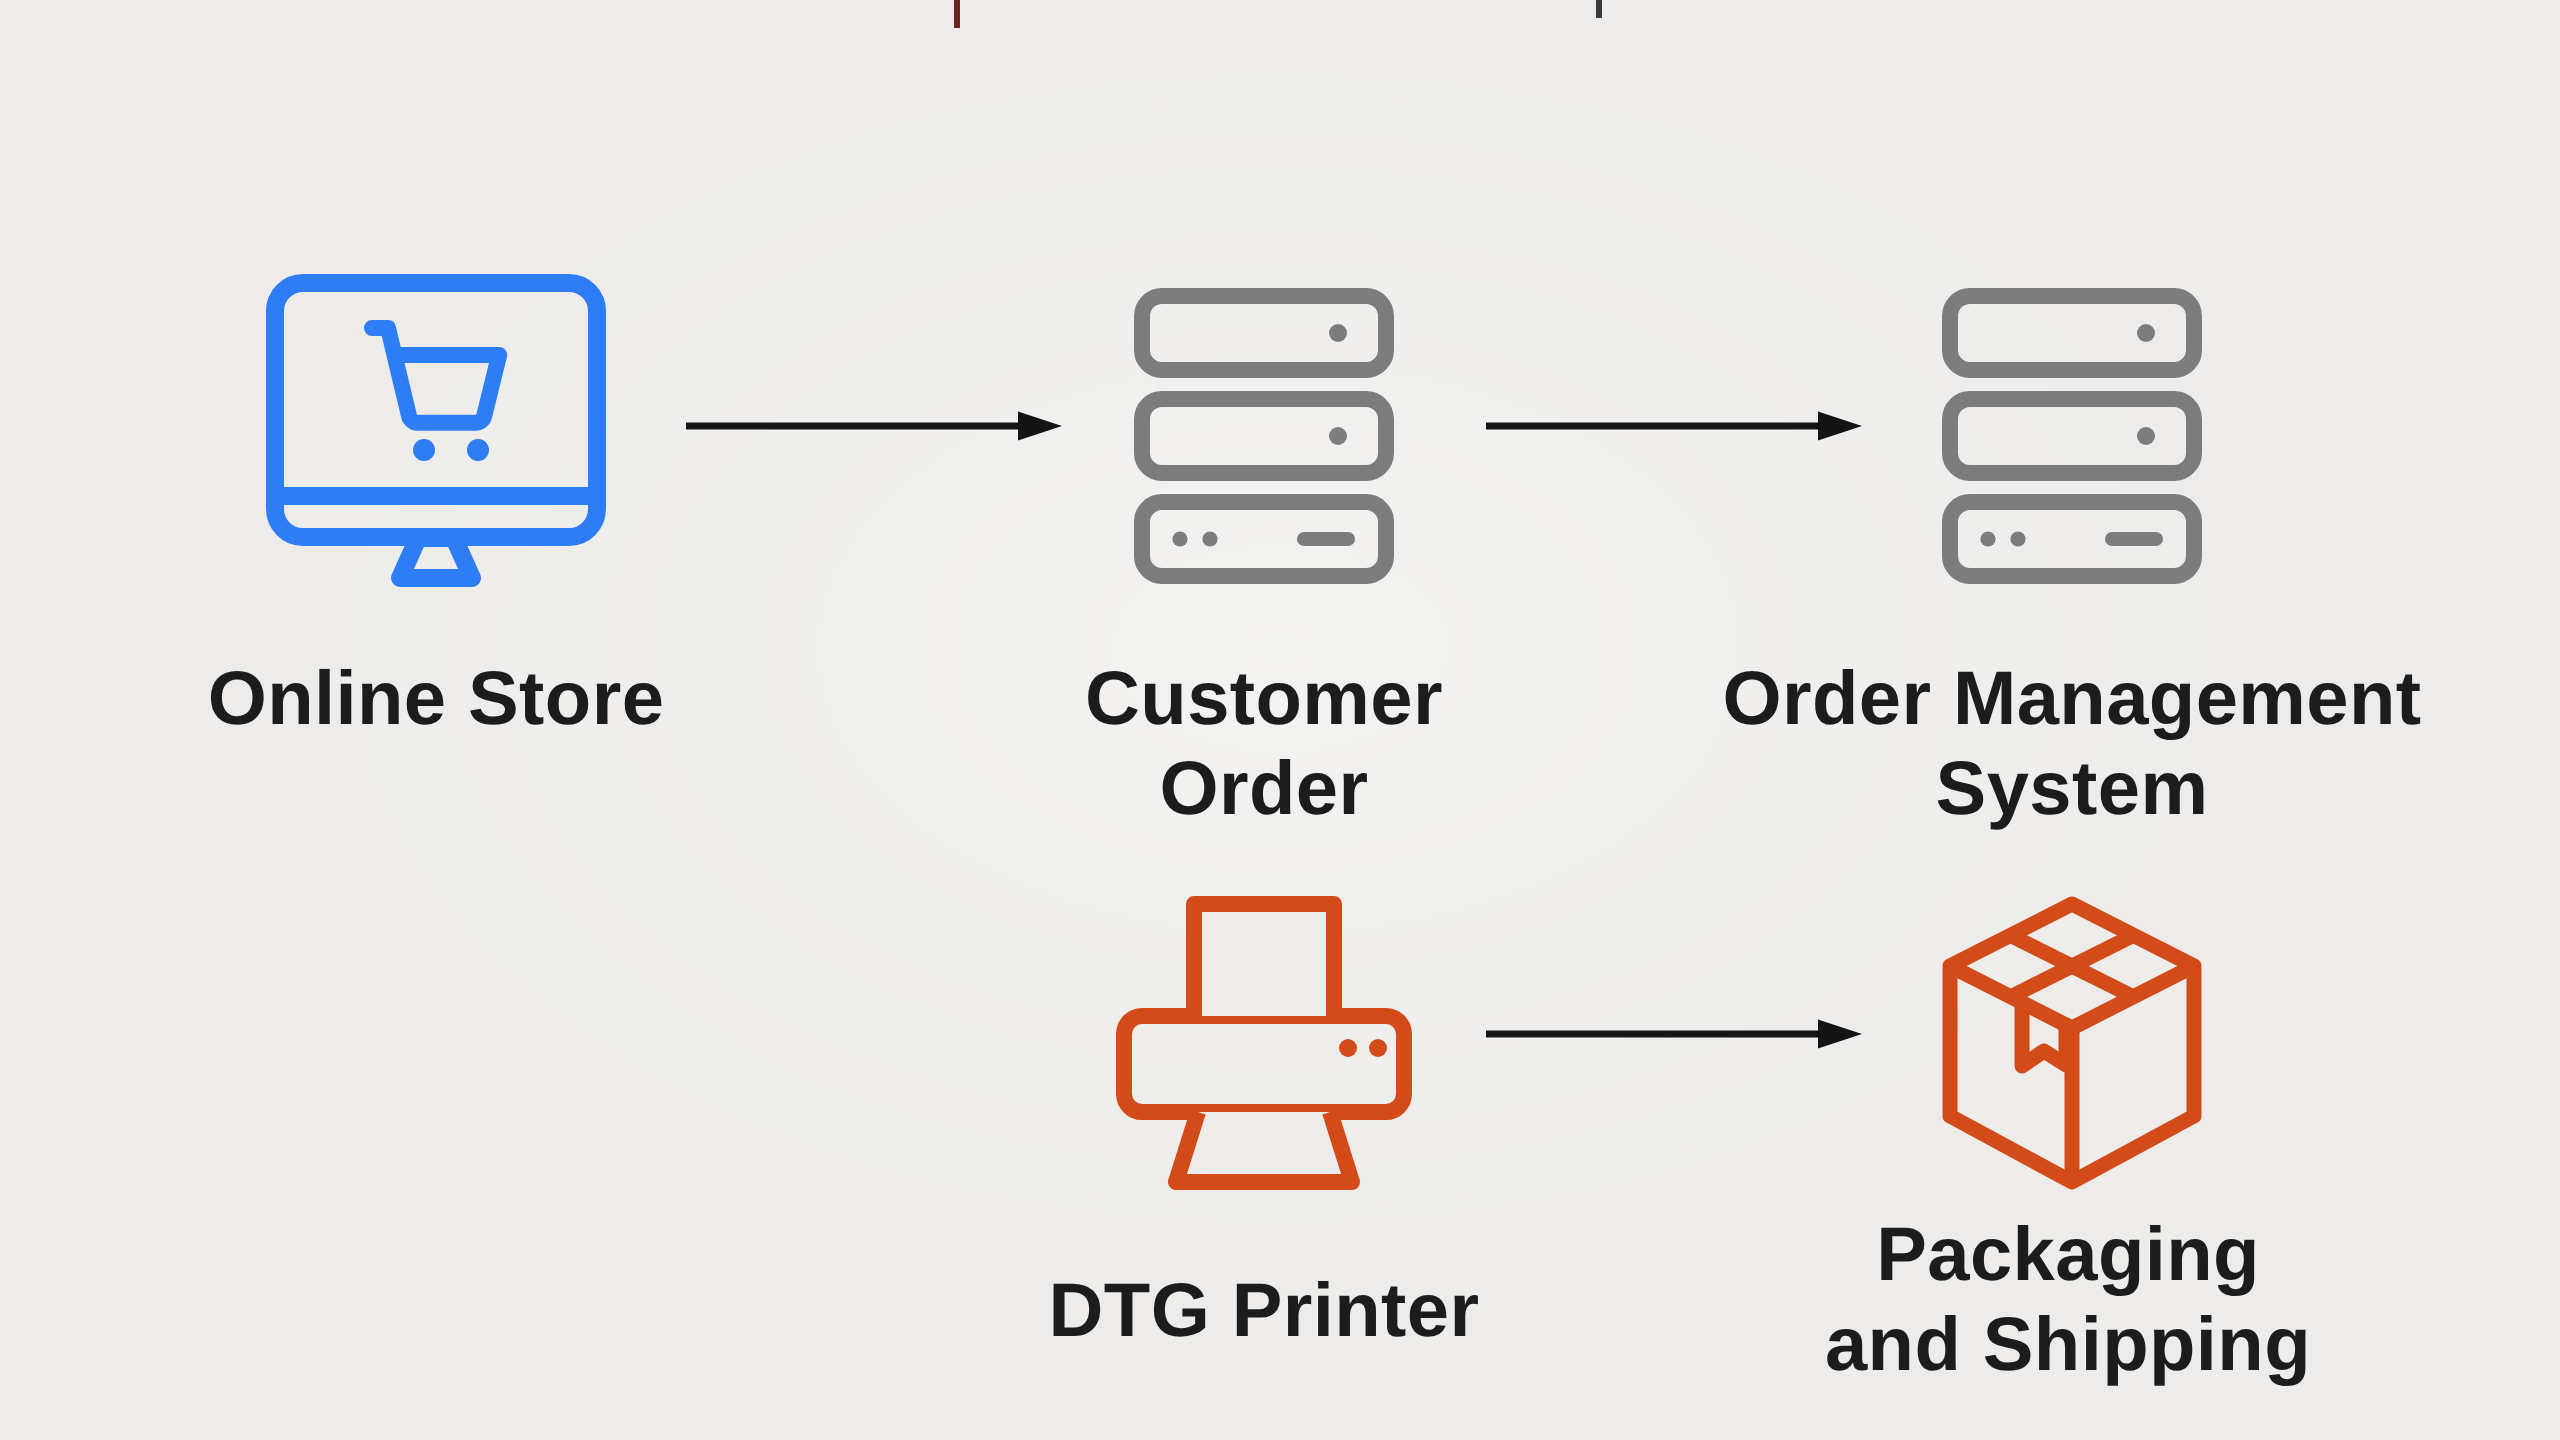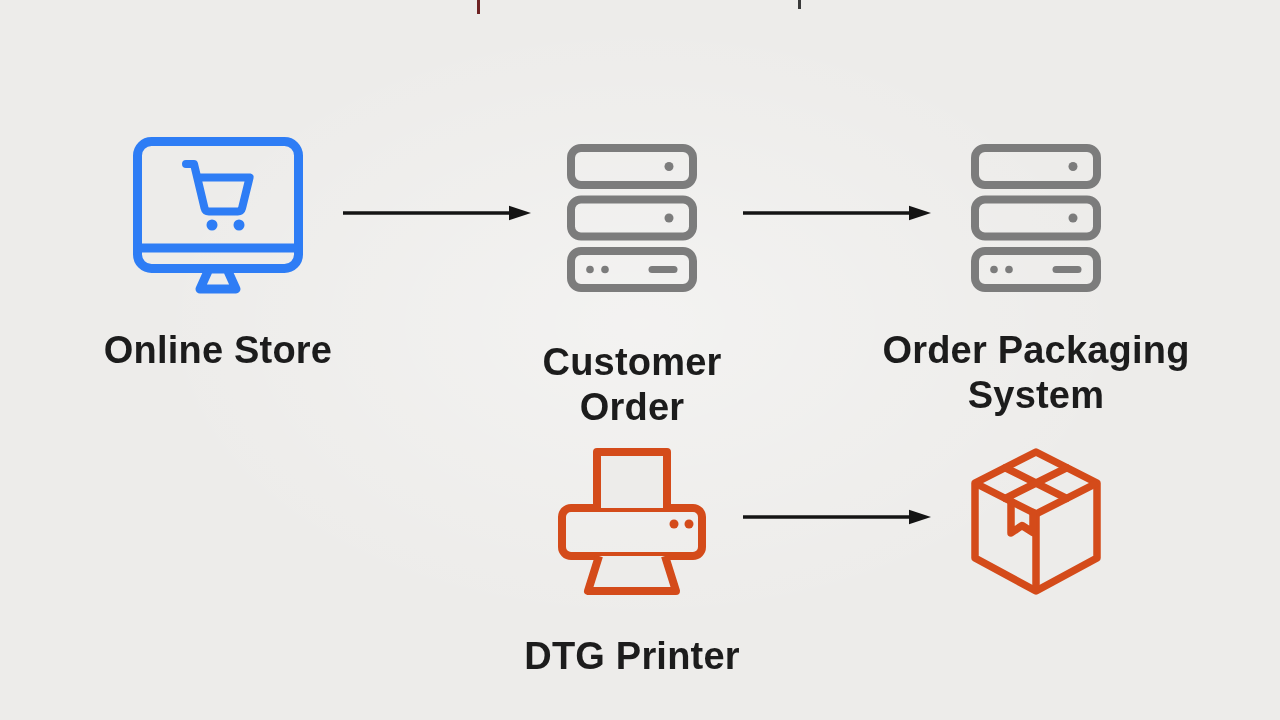--- a/index.html
+++ b/index.html
@@ -35,21 +35,21 @@
   .icon { position: absolute; }
   .icon svg { display: block; }
 
   .icon-store   { left: 133px; top: 137px; color: var(--store-blue, #2e7df5); }
   .icon-server-1{ left: 567px; top: 144px; color: var(--server-gray, #7c7c7c); }
   .icon-server-2{ left: 971px; top: 144px; color: var(--server-gray, #7c7c7c); }
   .icon-printer { left: 557px; top: 444px; color: var(--accent-orange, #d44b1a); }
   .icon-box     { left: 967px; top: 448px; color: var(--accent-orange, #d44b1a); }
 
   .lbl-1 { left: 58px;  top: 328px; width: 320px; }
-  .lbl-2 { left: 482px; top: 328px; width: 300px; margin-top: 12px; }
+  .lbl-2 { left: 482px; top: 328px; width: 300px; }
   .lbl-3 { left: 846px; top: 328px; width: 380px; }
   .lbl-4 { left: 477px; top: 622px; width: 310px; margin-top: 12px; }
   .lbl-5 { left: 874px; top: 606px; width: 320px; }
 
   .arrow { position: absolute; color: var(--arrow, #141414); }
   .arr-1 { left: 342px; top: 201px; }
   .arr-2 { left: 742px; top: 201px; }
   .arr-3 { left: 742px; top: 505px; }
 
   .artifact { position: absolute; top: 0; }
@@ -110,21 +110,21 @@
       <rect x="4" y="4" width="122" height="37" rx="10" stroke="currentColor" stroke-width="8"></rect>
       <rect x="4" y="55.5" width="122" height="37" rx="10" stroke="currentColor" stroke-width="8"></rect>
       <rect x="4" y="107" width="122" height="37" rx="10" stroke="currentColor" stroke-width="8"></rect>
       <circle cx="102" cy="22.5" r="4.5" fill="currentColor"></circle>
       <circle cx="102" cy="74" r="4.5" fill="currentColor"></circle>
       <circle cx="23" cy="125.5" r="3.8" fill="currentColor"></circle>
       <circle cx="38" cy="125.5" r="3.8" fill="currentColor"></circle>
       <line x1="85" y1="125.5" x2="107" y2="125.5" stroke="currentColor" stroke-width="7" stroke-linecap="round"></line>
     </svg>
   </div>
-  <div class="label lbl-3">Order Packaging
+  <div class="label lbl-3">Order Management
 System</div>
 
   <div class="icon icon-printer">
     <svg width="150" height="152" viewBox="0 0 150 152" fill="none" xmlns="http://www.w3.org/2000/svg">
       <rect x="5" y="64" width="140" height="48" rx="9" stroke="currentColor" stroke-width="8"></rect>
       <path d="M40 64 V8 H110 V64" fill="#edecea" stroke="currentColor" stroke-width="8" stroke-linejoin="round"></path>
       <path d="M42 112 L31 147 H119 L108 112" fill="#edecea" stroke="currentColor" stroke-width="8" stroke-linejoin="round"></path>
       <circle cx="117" cy="80" r="4.5" fill="currentColor"></circle>
       <circle cx="132" cy="80" r="4.5" fill="currentColor"></circle>
     </svg>
@@ -141,14 +141,16 @@
   <div class="icon icon-box">
     <svg width="138" height="148" viewBox="0 0 138 148" fill="none" xmlns="http://www.w3.org/2000/svg">
       <path d="M69 4 L130 35 V110 L69 143 L8 110 V35 Z" stroke="currentColor" stroke-width="7.5" stroke-linejoin="round"></path>
       <path d="M8 35 L69 66 L130 35" stroke="currentColor" stroke-width="7.5" stroke-linejoin="round"></path>
       <path d="M69 66 V143" stroke="currentColor" stroke-width="7.5"></path>
       <path d="M38.5 19.8 L99.5 50.3" stroke="currentColor" stroke-width="7.5" stroke-linecap="round"></path>
       <path d="M99.5 19.8 L38.5 50.3" stroke="currentColor" stroke-width="7.5" stroke-linecap="round"></path>
       <path d="M44 53.5 V85 L55 77.5 L66 84.5 V64.5" stroke="currentColor" stroke-width="7.5" stroke-linecap="round" stroke-linejoin="round"></path>
     </svg>
   </div>
+  <div class="label lbl-5">Packaging
+and Shipping</div>
 
 </div>
 
 </body></html>

